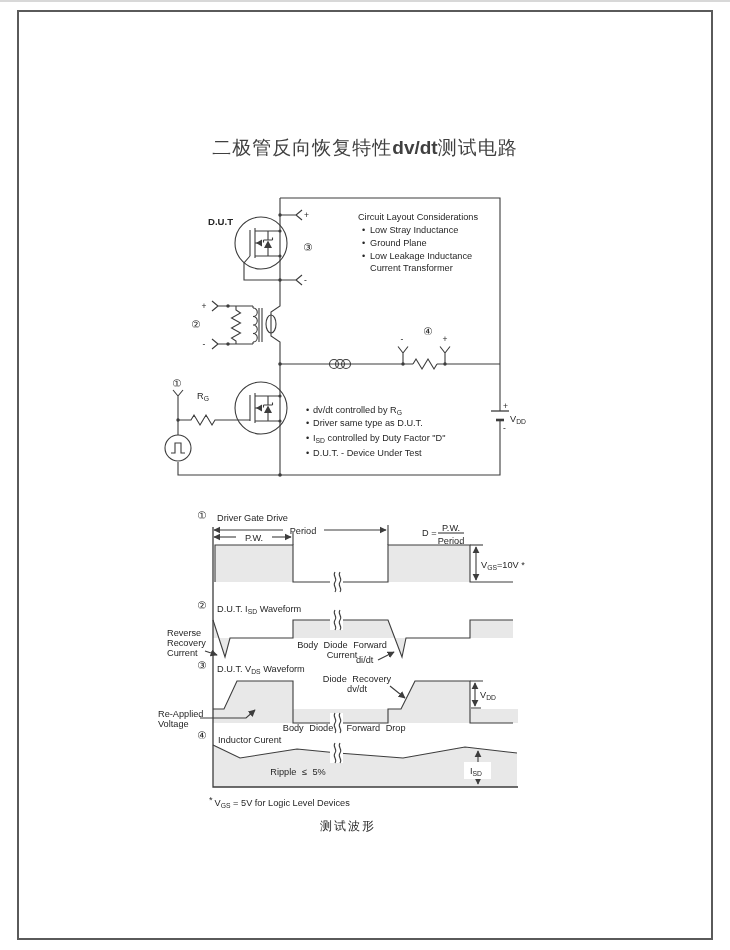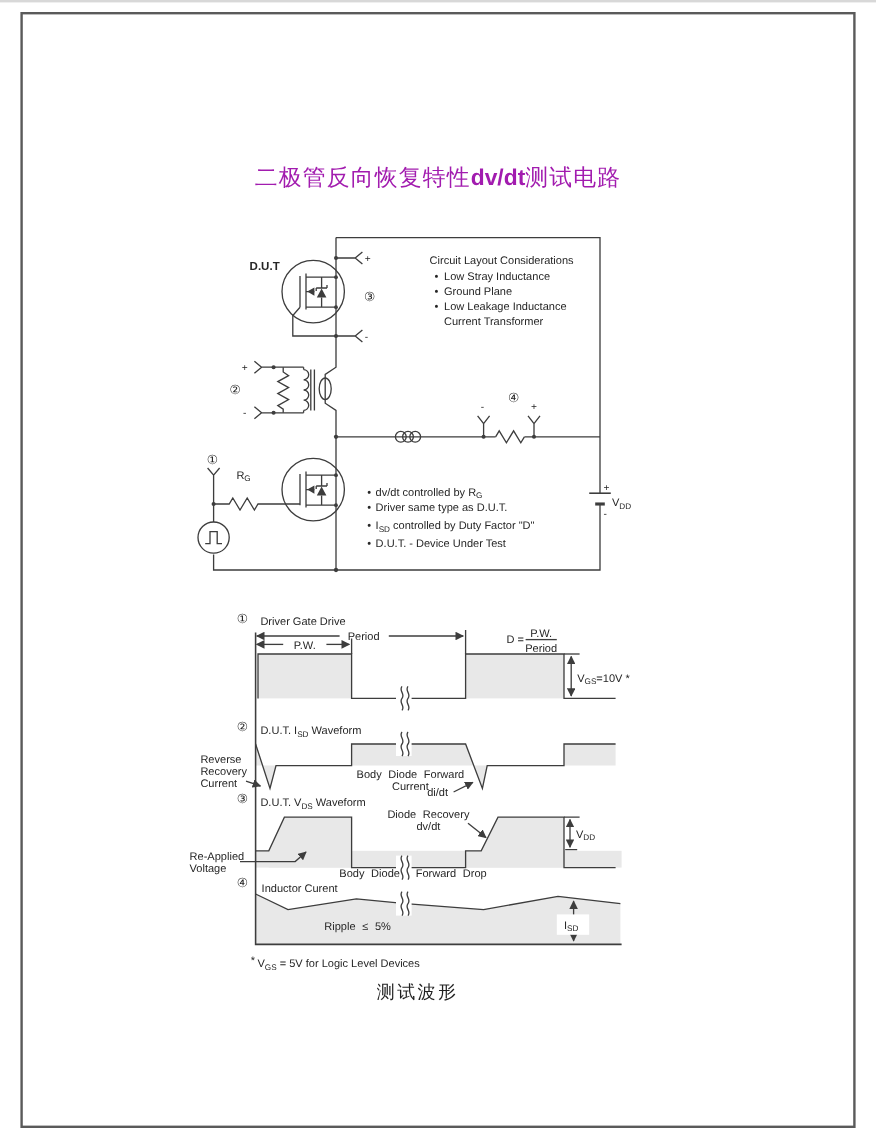--- a/index.html
+++ b/index.html
@@ -1,24 +1,24 @@
 <!DOCTYPE html>
 <html><head>
 <meta charset="utf-8">
 <style>
   html,body{margin:0;padding:0;}
   body{width:730px;height:950px;background:#ffffff;position:relative;overflow:hidden;
        font-family:"Liberation Sans",sans-serif;color:#262626;}
   .abs{position:absolute;}
   #top-hairline{left:0;top:0;width:730px;height:2px;background:#d8d8d8;}
   #page-border{left:17px;top:10px;width:696px;height:930px;border:2px solid #5a5a5a;box-sizing:border-box;}
-  #fig-title{left:0;top:135px;width:730px;text-align:center;font-size:19px;color:#a21caf;
+  #fig-title{left:0;top:135px;width:730px;text-align:center;font-size:19px;color:#404040;
              font-family:"Liberation Serif",serif;letter-spacing:1px;}
   #fig-title .lat{font-family:"Liberation Sans",sans-serif;font-weight:700;letter-spacing:0;}
-  #caption{left:150px;top:818px;width:396px;text-align:center;font-size:15px;color:#1f1f1f;
+  #caption{left:150px;top:818px;width:396px;text-align:center;font-size:12px;color:#1f1f1f;
            font-family:"Liberation Serif",serif;letter-spacing:2px;}
   svg{position:absolute;overflow:visible;}
   #circuit-svg{left:150px;top:190px;}
   #waves-svg{left:150px;top:505px;}
   svg text{font-family:"Liberation Sans",sans-serif;font-size:9.2px;fill:#262626;stroke:none;}
   text.f8{font-size:8.5px;}
   text.f10{font-size:10.5px;}
   text.bold{font-weight:700;font-size:9.6px;}
   tspan.sub{font-size:6.8px;}
   .mid{text-anchor:middle;}

